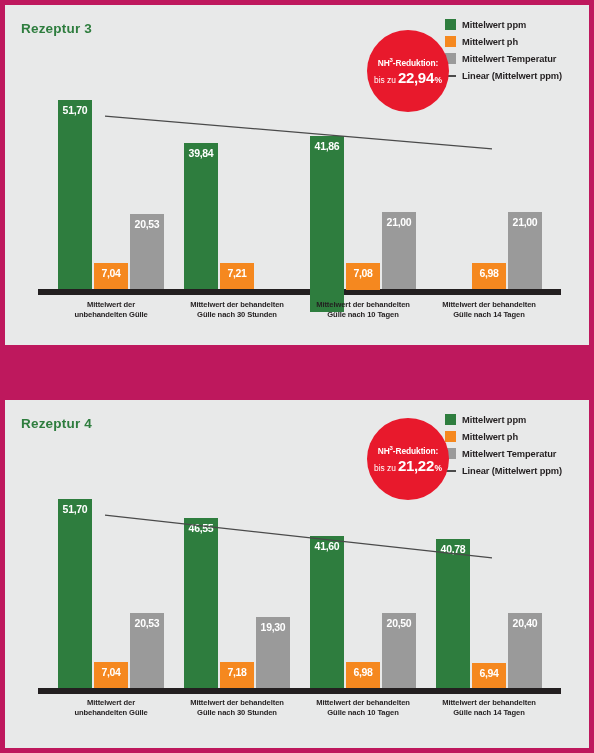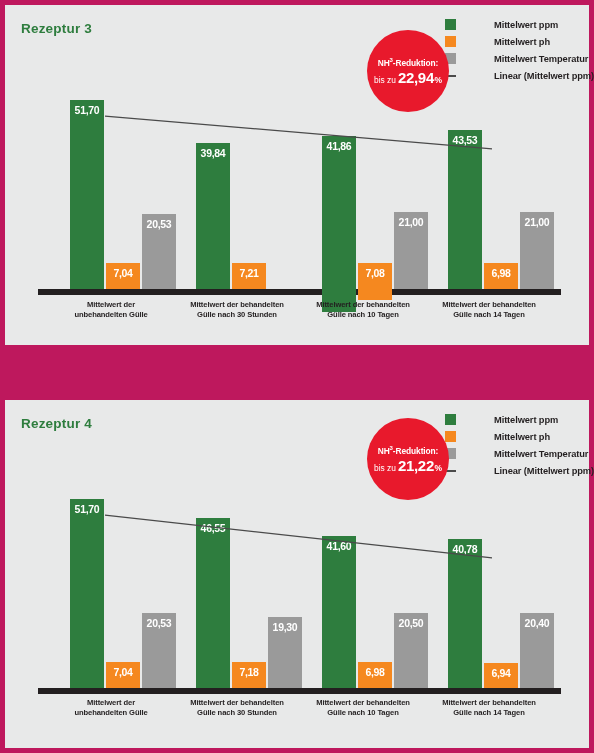--- a/index.html
+++ b/index.html
@@ -76,21 +76,20 @@
     width: 11px;
     height: 1.5px;
     background: #4a4a4a;
   }
   .legend-label {
     font-size: 9.3px;
     font-weight: bold;
     color: #231f20;
     white-space: nowrap;
     letter-spacing: -0.1px;
-    margin-left: 32px;
   }
 
   
   .badge {
     position: absolute;
     border-radius: 50%;
     background: #e8192c;
     display: flex;
     flex-direction: column;
     align-items: center;
@@ -134,21 +133,20 @@
     right: 0;
   }
   .axis-line {
     position: absolute;
     background: #231f20;
     height: 6px;
   }
   .bar {
     position: absolute;
     bottom: 0;
-    margin-left: 12px;
   }
   .bar-green { background: #2e7d3e; }
   .bar-orange { background: #f5881f; }
   .bar-gray  { background: #9a9a9a; }
   .bar-value {
     position: absolute;
     top: 4px;
     left: 0;
     right: 0;
     text-align: center;
@@ -214,30 +212,27 @@
         <div class="axis-line" style="left: 33px; width: 523px; top: 284px;"></div>
         <div class="bar bar-green" style="left: 53px; width: 34px; height: 188.94px; bottom: auto; top: 95.06px;">
           <div class="bar-value">51,70</div>
         </div>
         <div class="bar bar-green" style="left: 179px; width: 34px; height: 145.597px; bottom: auto; top: 138.403px;">
           <div class="bar-value">39,84</div>
         </div>
         <div class="bar bar-green" style="left: 305px; width: 34px; height: 176px; bottom: auto; top: 131.021px;">
           <div class="bar-value">41,86</div>
         </div>
-        <div class="bar bar-green" style="left: 431px; width: 34px; height: 159.082px; bottom: auto; top: 124.918px;">
-          <div class="bar-value">43,53</div>
-        </div>
         <div class="bar bar-orange" style="left: 89px; width: 34px; height: 25.728px; bottom: auto; top: 258.272px;">
           <div class="bar-value">7,04</div>
         </div>
         <div class="bar bar-orange" style="left: 215px; width: 34px; height: 26.3493px; bottom: auto; top: 257.651px;">
           <div class="bar-value">7,21</div>
         </div>
-        <div class="bar bar-orange" style="left: 341px; width: 34px; height: 37px; bottom: auto; top: 258.126px;">
+        <div class="bar bar-orange" style="left: 341px; width: 34px; height: 27px; bottom: auto; top: 258.126px;">
           <div class="bar-value">7,08</div>
         </div>
         <div class="bar bar-orange" style="left: 467px; width: 34px; height: 25.5087px; bottom: auto; top: 258.491px;">
           <div class="bar-value">6,98</div>
         </div>
         <div class="bar bar-gray" style="left: 125px; width: 34px; height: 75.0278px; bottom: auto; top: 208.972px;">
           <div class="bar-value">20,53</div>
         </div>
         <div class="bar bar-gray" style="left: 377px; width: 34px; height: 76.7455px; bottom: auto; top: 207.255px;">
           <div class="bar-value">21,00</div>

